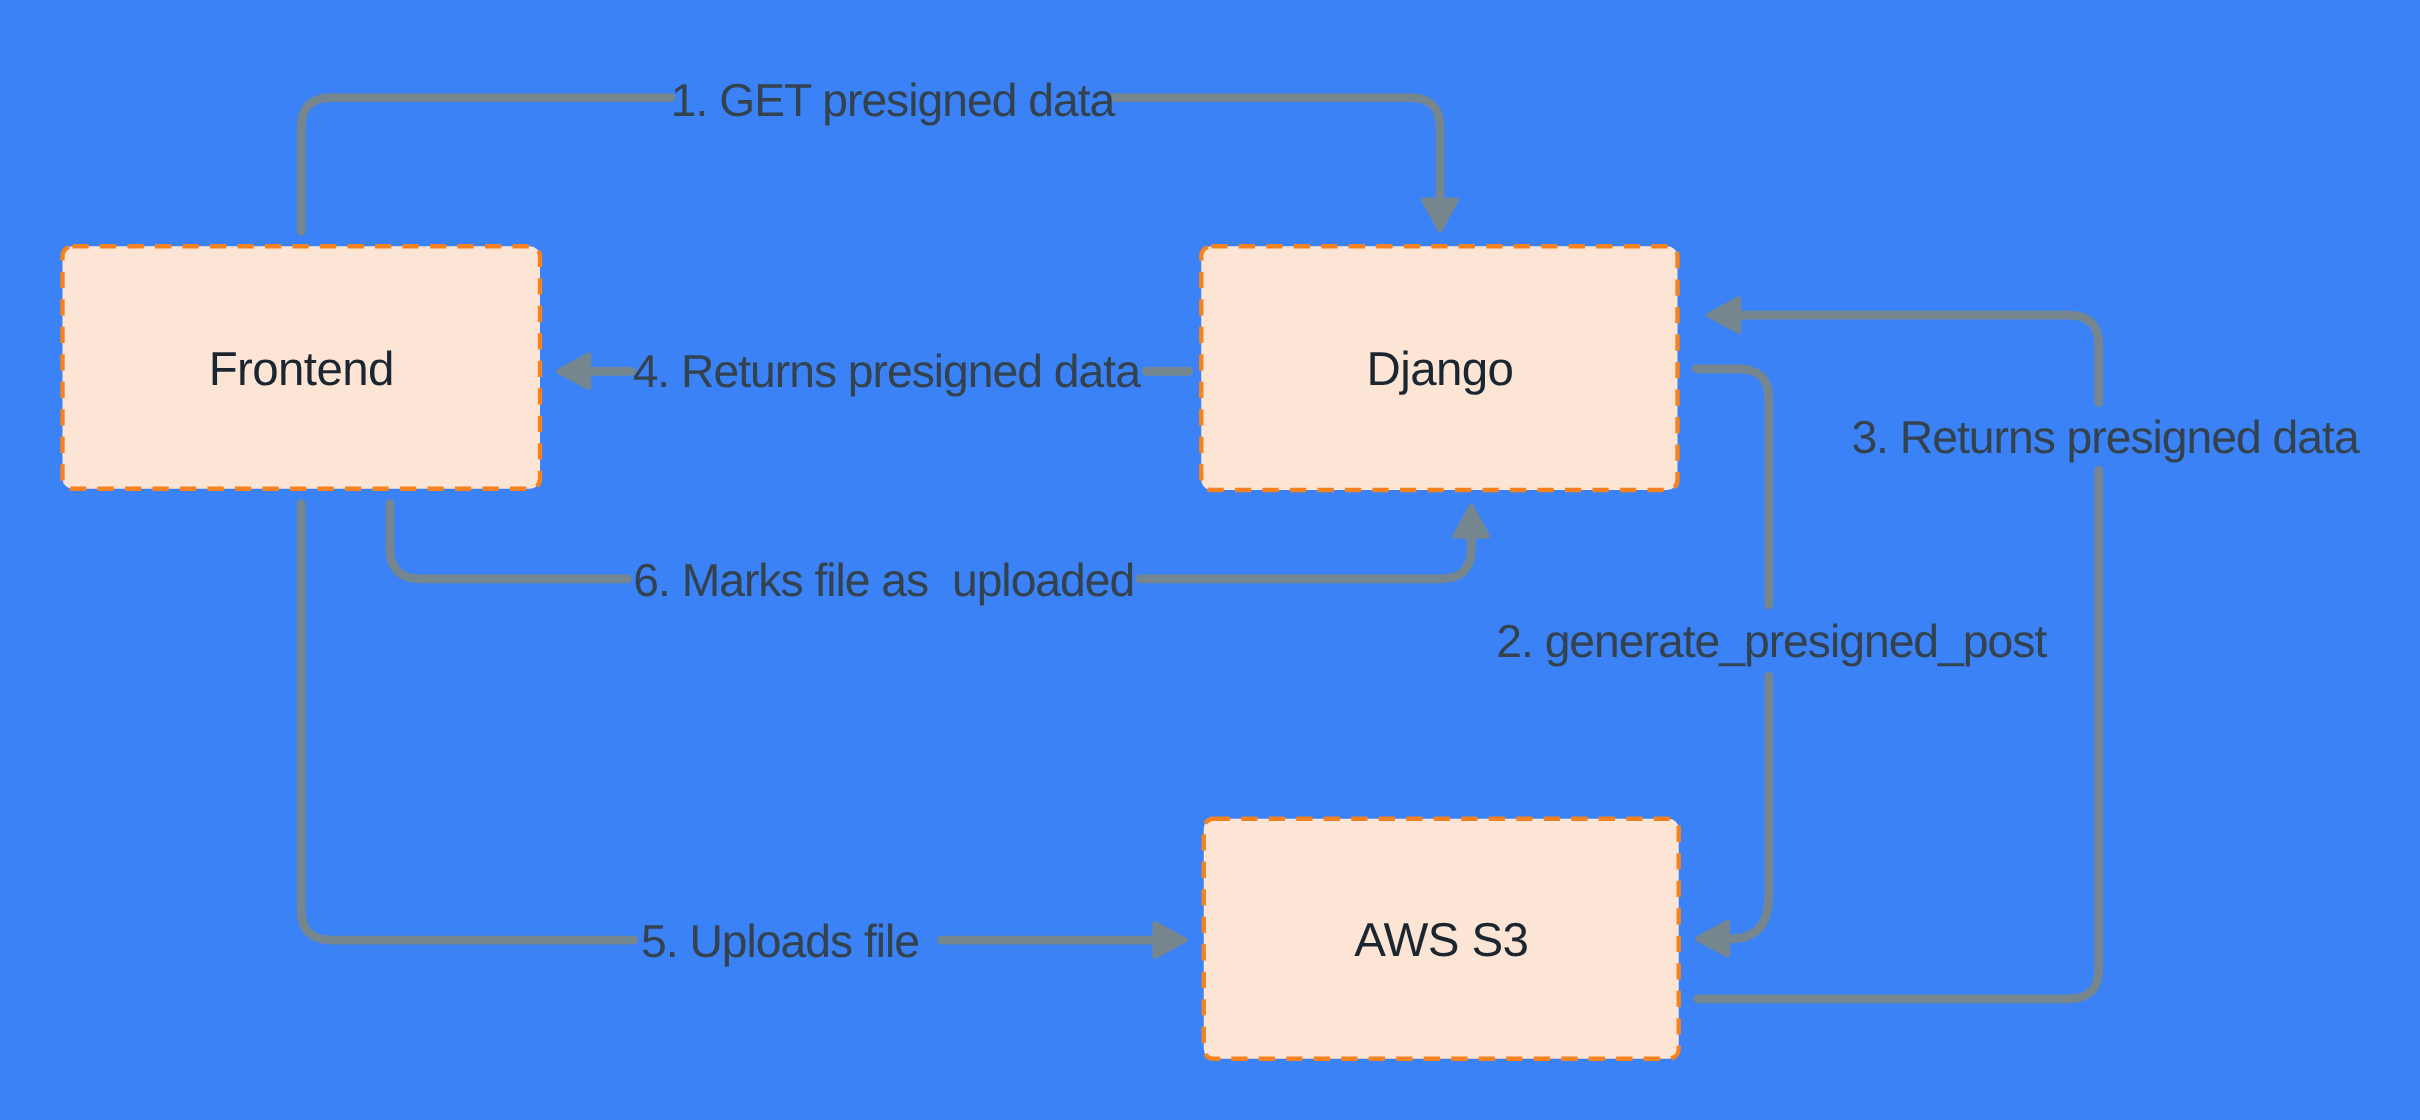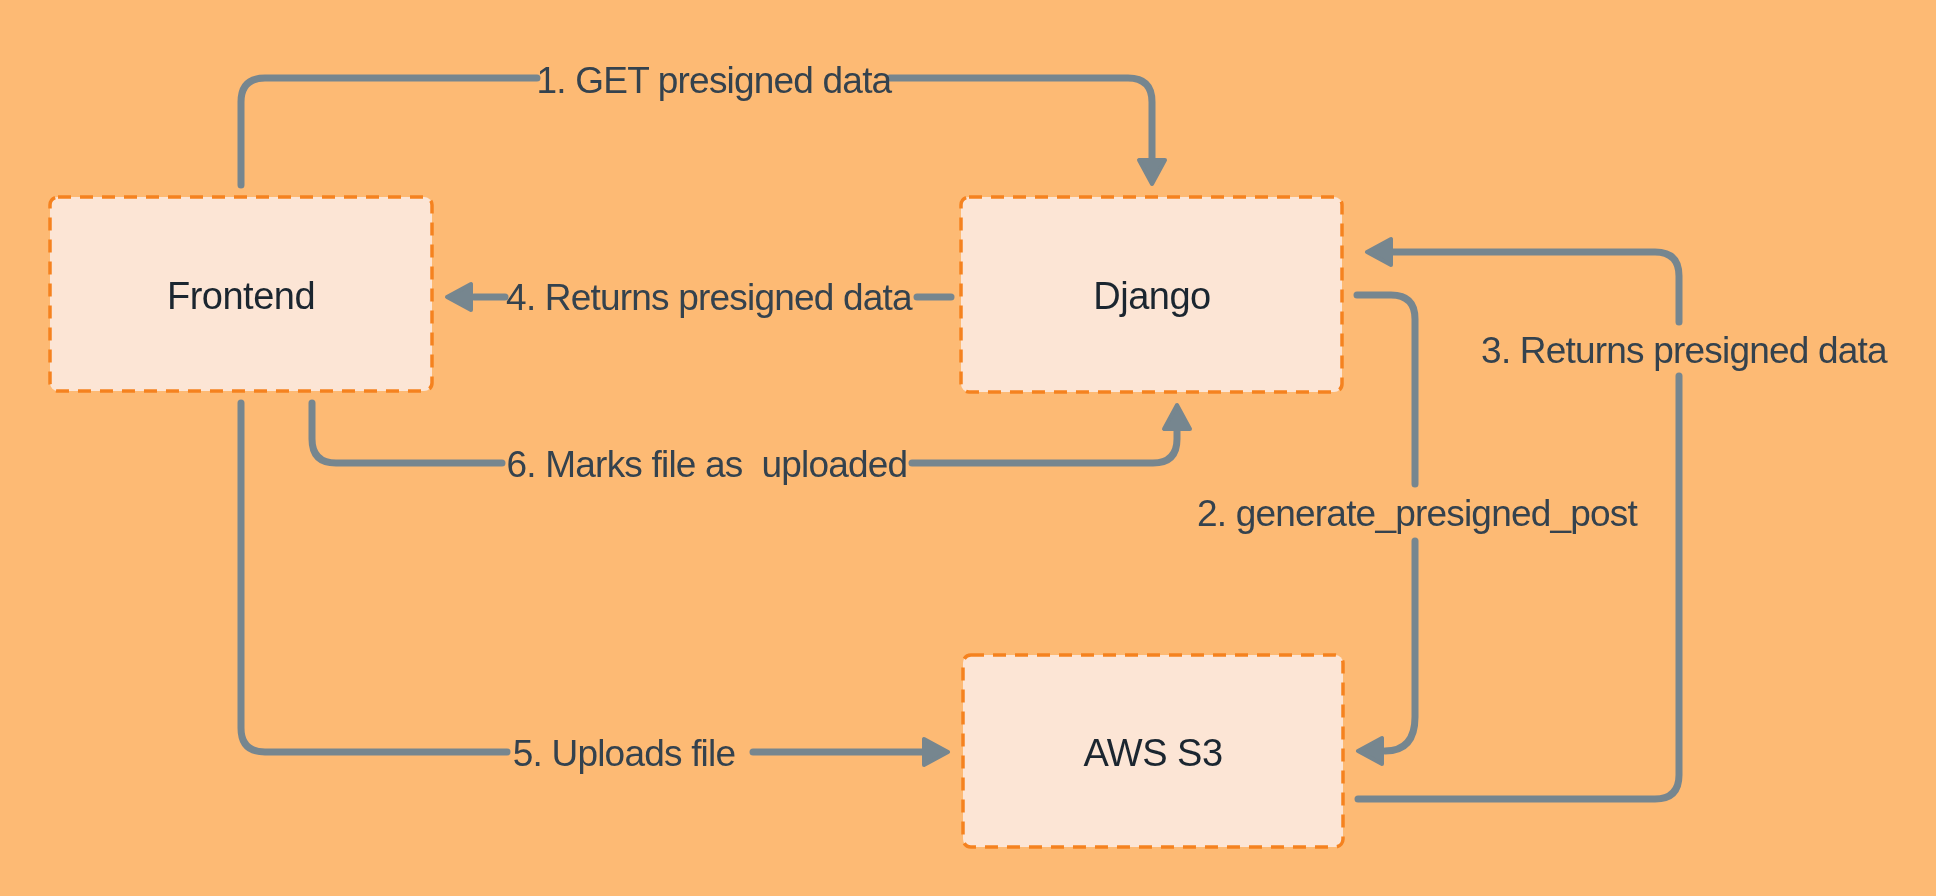--- a/index.html
+++ b/index.html
@@ -5,21 +5,21 @@
   html, body {
     margin: 0;
     padding: 0;
     background: #EDF1F4;
   }
   .stage {
     position: relative;
     width: 1936px;
     height: 896px;
     overflow: hidden;
-    background: #fdba74;
+    background: #3b82f6;
   }
   svg {
     display: block;
     font-family: "Liberation Sans", sans-serif;
   }
   .node-rect {
     fill: #FCE5D5;
     stroke: #F5821F;
     stroke-width: 3.5;
     stroke-dasharray: 13 9;

